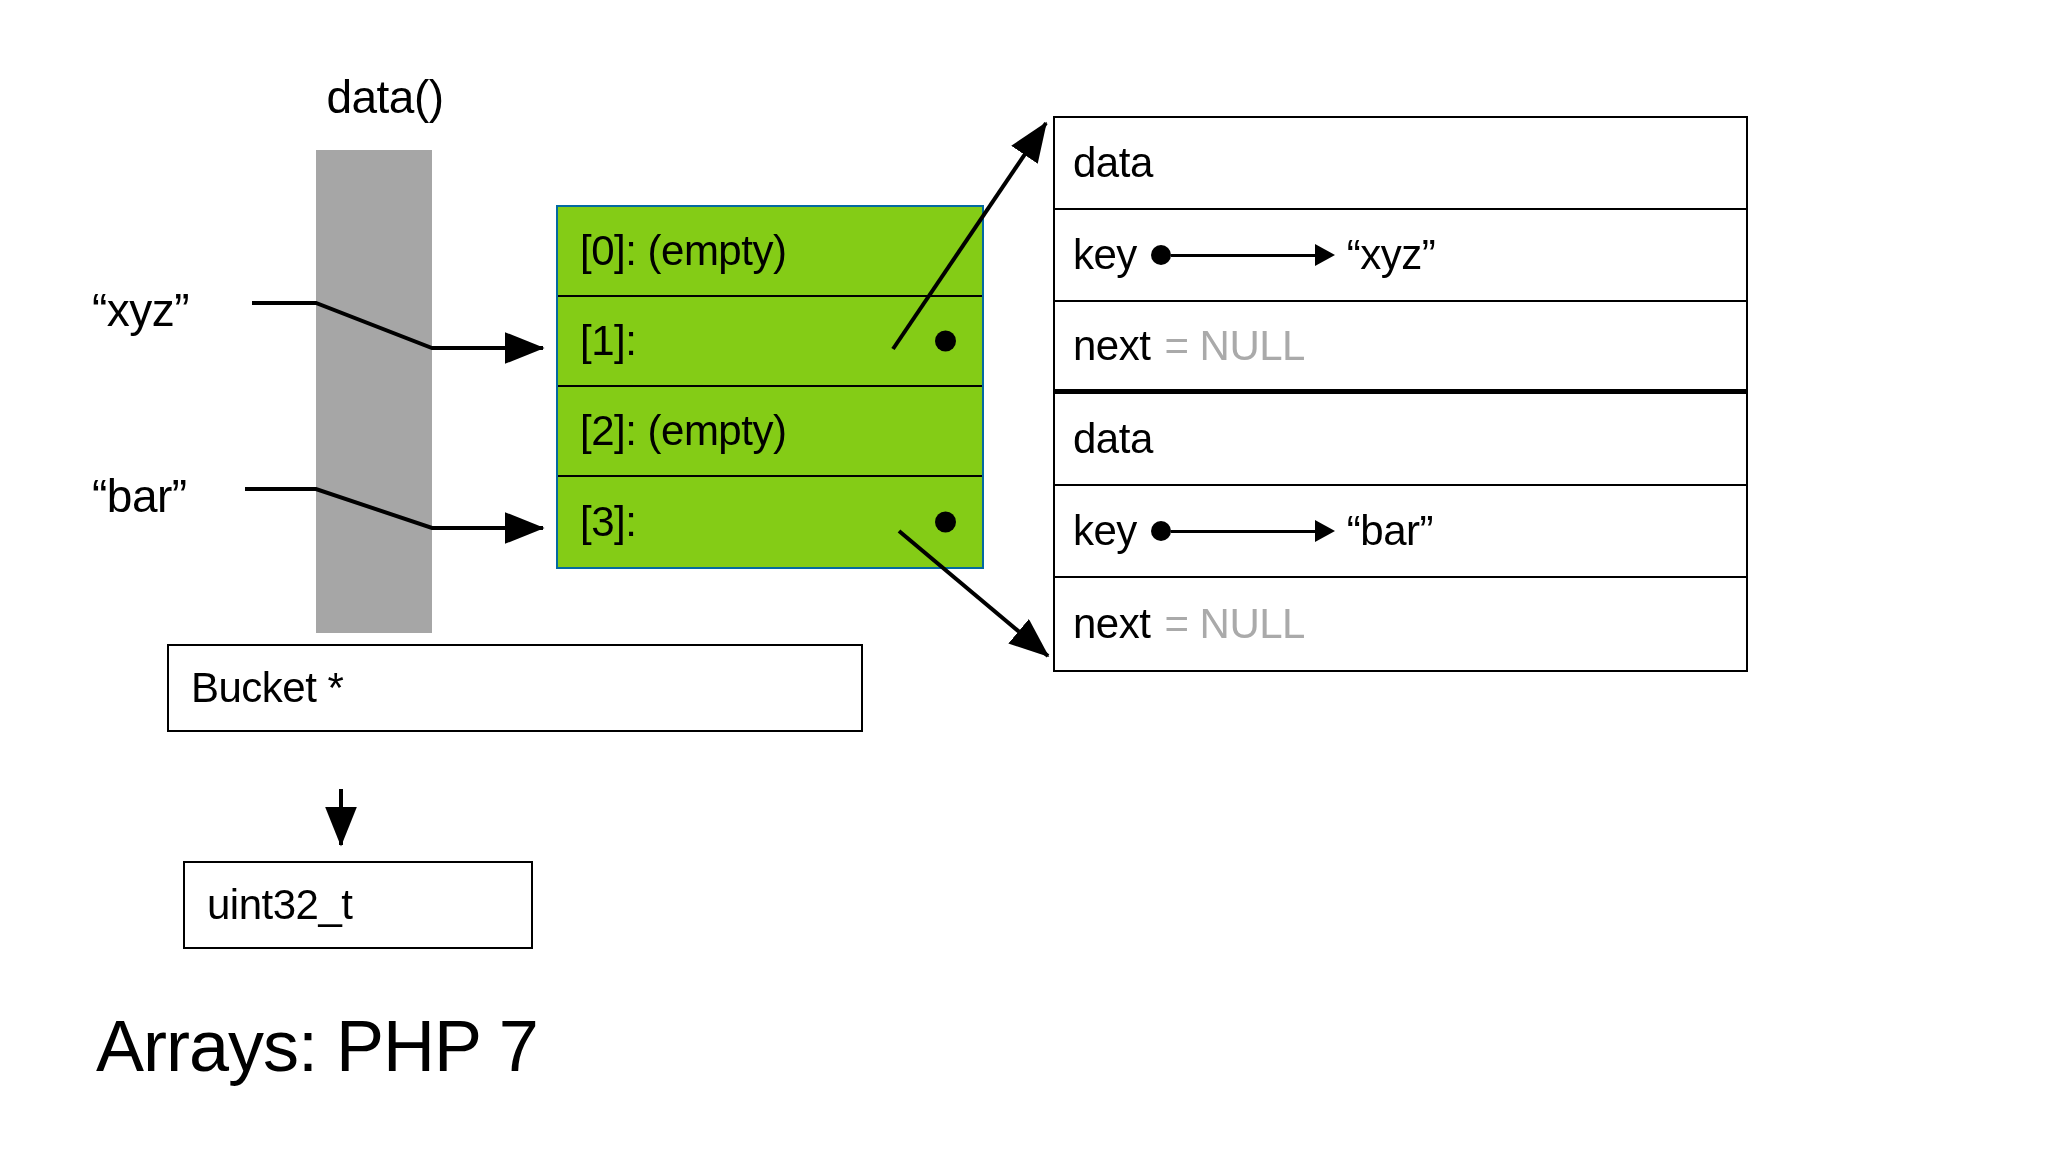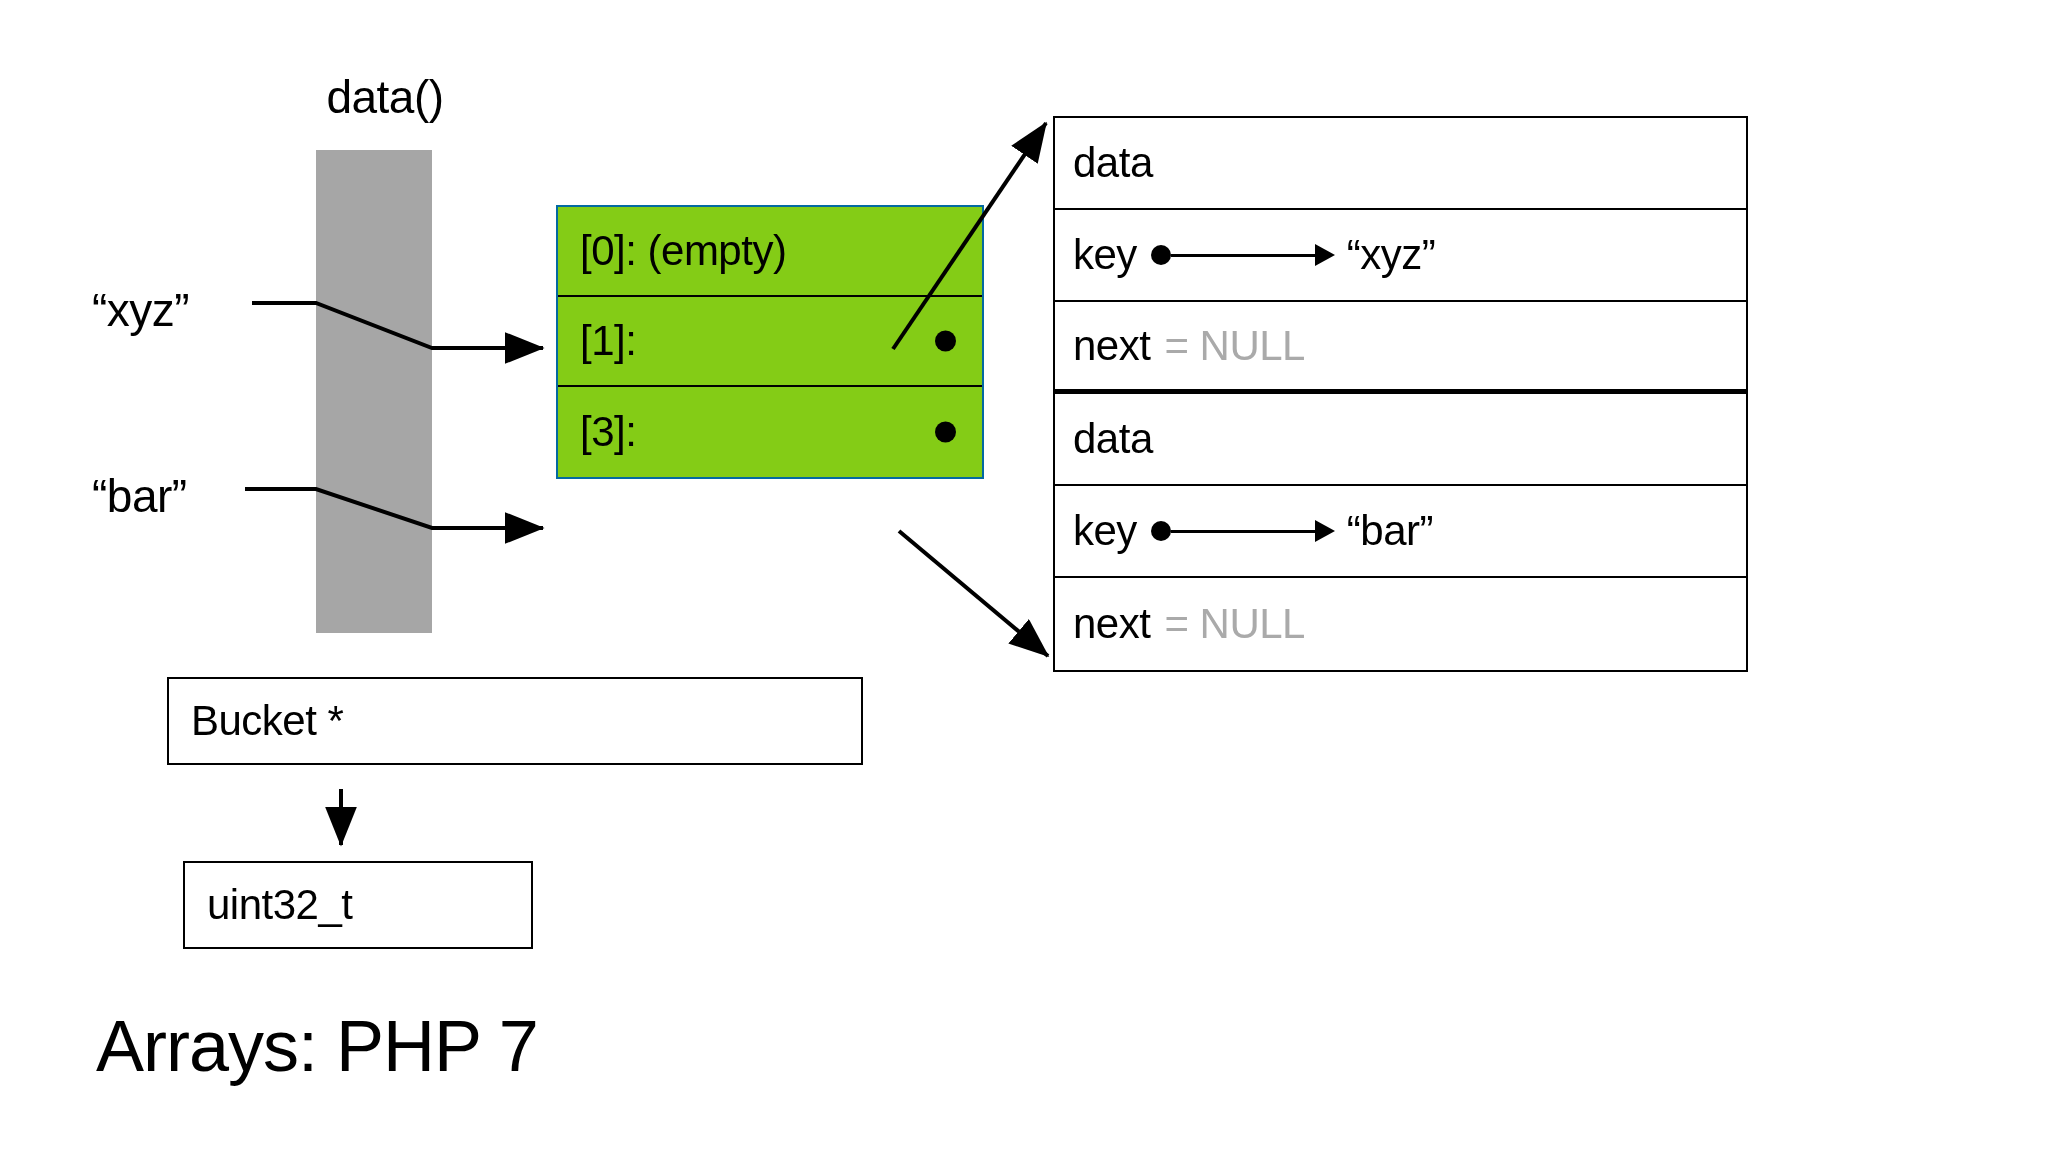--- a/index.html
+++ b/index.html
@@ -165,21 +165,21 @@
     background: #ffffff;
     display: flex;
     align-items: center;
     padding-left: 22px;
     font-size: 42px;
     white-space: nowrap;
     letter-spacing: -0.5px;
   }
   #legend-bucket-ptr {
     left: 167px;
-    top: 677px;
+    top: 644px;
     width: 696px;
     height: 88px;
   }
   #legend-uint32 {
     left: 167px;
     top: 861px;
     width: 350px;
     height: 88px;
     margin-left: 16px;
   }
@@ -216,20 +216,23 @@
   <div class="abs key-input-label" id="label-xyz">“xyz”</div>
   <div class="abs key-input-label" id="label-bar">“bar”</div>
 
   <div class="abs" id="index-array">
     <div class="index-row">
       <span>[0]: (empty)</span>
     </div>
     <div class="index-row">
       <span>[1]:</span>
       <span class="slot-dot"></span>
+    </div>
+    <div class="index-row">
+      <span>[2]: (empty)</span>
     </div>
     <div class="index-row">
       <span>[3]:</span>
       <span class="slot-dot"></span>
     </div>
   </div>
 
   <div class="abs" id="bucket-stack">
 
     <div class="bucket-row">

